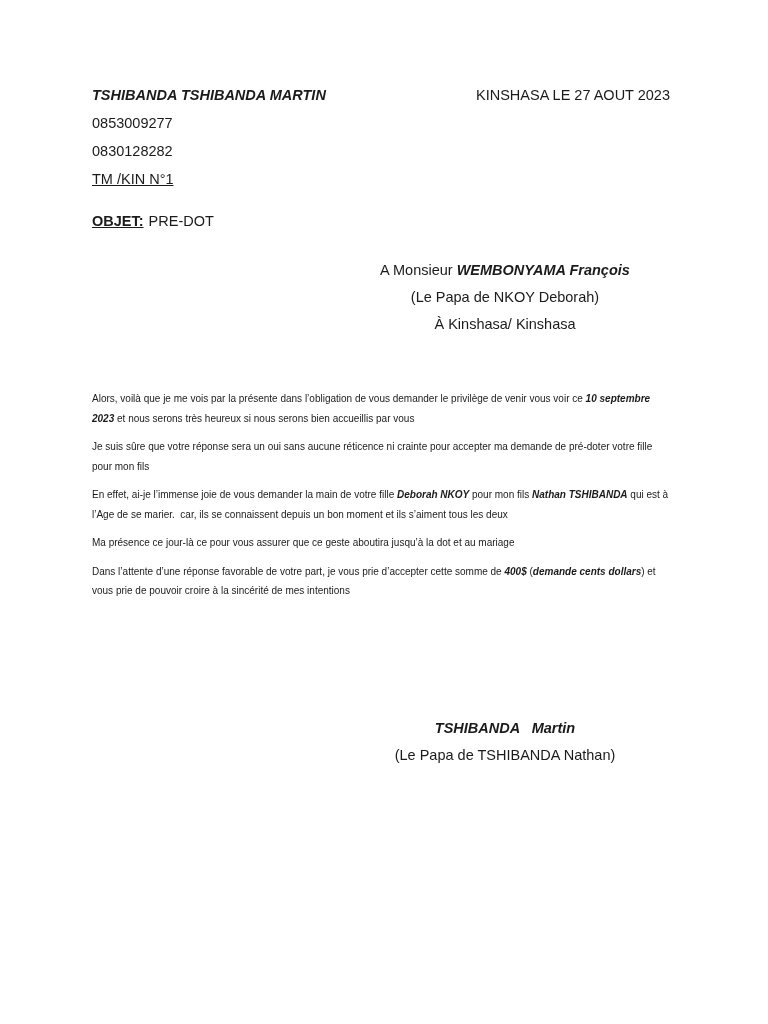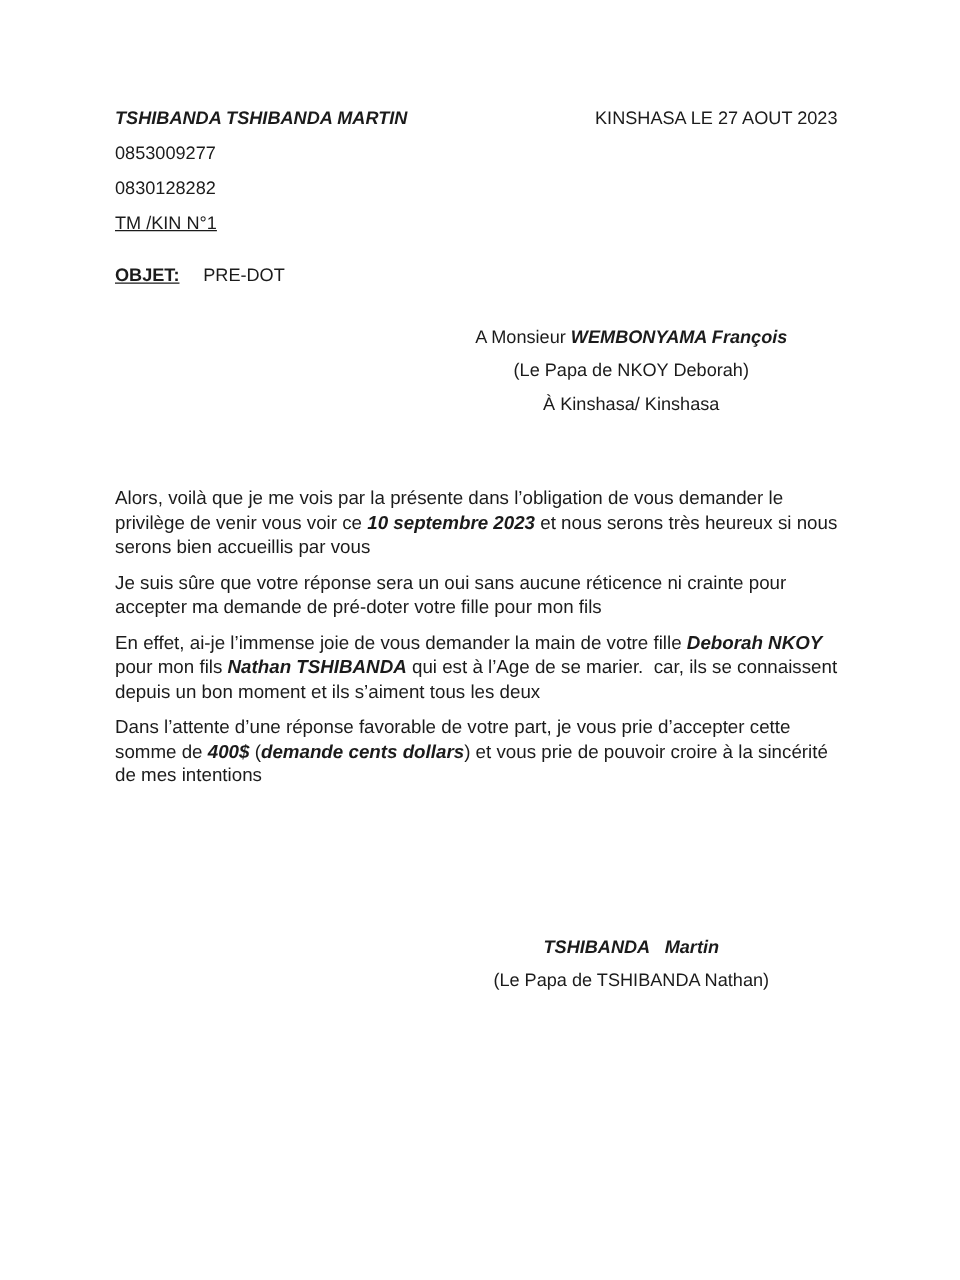--- a/index.html
+++ b/index.html
@@ -40,36 +40,36 @@
   .u {
     text-decoration: underline;
   }
   .b {
     font-weight: bold;
   }
   .subject-line {
     margin-top: 23px;
   }
   .subject-value {
-    margin-left: 19px;
+    margin-left: 5px;
   }
   .recipient-block {
     margin-top: 30px;
     margin-left: 248px;
     width: 330px;
     text-align: center;
   }
   .recipient-block .line {
     margin-bottom: 8px;
   }
   .letter-body {
     margin-top: 55px;
   }
   .letter-body p {
-    font-size: 15px;
+    font-size: 10px;
     line-height: 19.5px;
     margin: 0 0 9px 0;
     white-space: pre-wrap;
   }
   .signature-block {
     margin-top: 118px;
     margin-left: 248px;
     width: 330px;
     text-align: center;
   }
@@ -98,20 +98,21 @@
   <div class="recipient-block">
     <p class="line"><span>A Monsieur </span><span class="bi">WEMBONYAMA François</span></p>
     <p class="line">(Le Papa de NKOY Deborah)</p>
     <p class="line">À Kinshasa/ Kinshasa</p>
   </div>
 
   <div class="letter-body">
       <p><span>Alors, voilà que je me vois par la présente dans l’obligation de vous demander le privilège de venir vous voir ce </span><span class="bi">10 septembre 2023</span><span> et nous serons très heureux si nous serons bien accueillis par vous</span></p>
       <p><span>Je suis sûre que votre réponse sera un oui sans aucune réticence ni crainte pour accepter ma demande de pré-doter votre fille pour mon fils</span></p>
       <p><span>En effet, ai-je l’immense joie de vous demander la main de votre fille </span><span class="bi">Deborah NKOY</span><span> pour mon fils </span><span class="bi">Nathan TSHIBANDA</span><span> qui est à l’Age de se marier.  car, ils se connaissent depuis un bon moment et ils s’aiment tous les deux</span></p>
+      <p><span>Ma présence ce jour-là ce pour vous assurer que ce geste aboutira jusqu’à la dot et au mariage</span></p>
       <p><span>Dans l’attente d’une réponse favorable de votre part, je vous prie d’accepter cette somme de </span><span class="bi">400$</span><span> (</span><span class="bi">demande cents dollars</span><span>) et vous prie de pouvoir croire à la sincérité de mes intentions</span></p>
     </div>
 
   <div class="signature-block">
     <p class="line bi">TSHIBANDA   Martin</p>
     <p class="line">(Le Papa de TSHIBANDA Nathan)</p>
   </div>
 
 </div>
 

